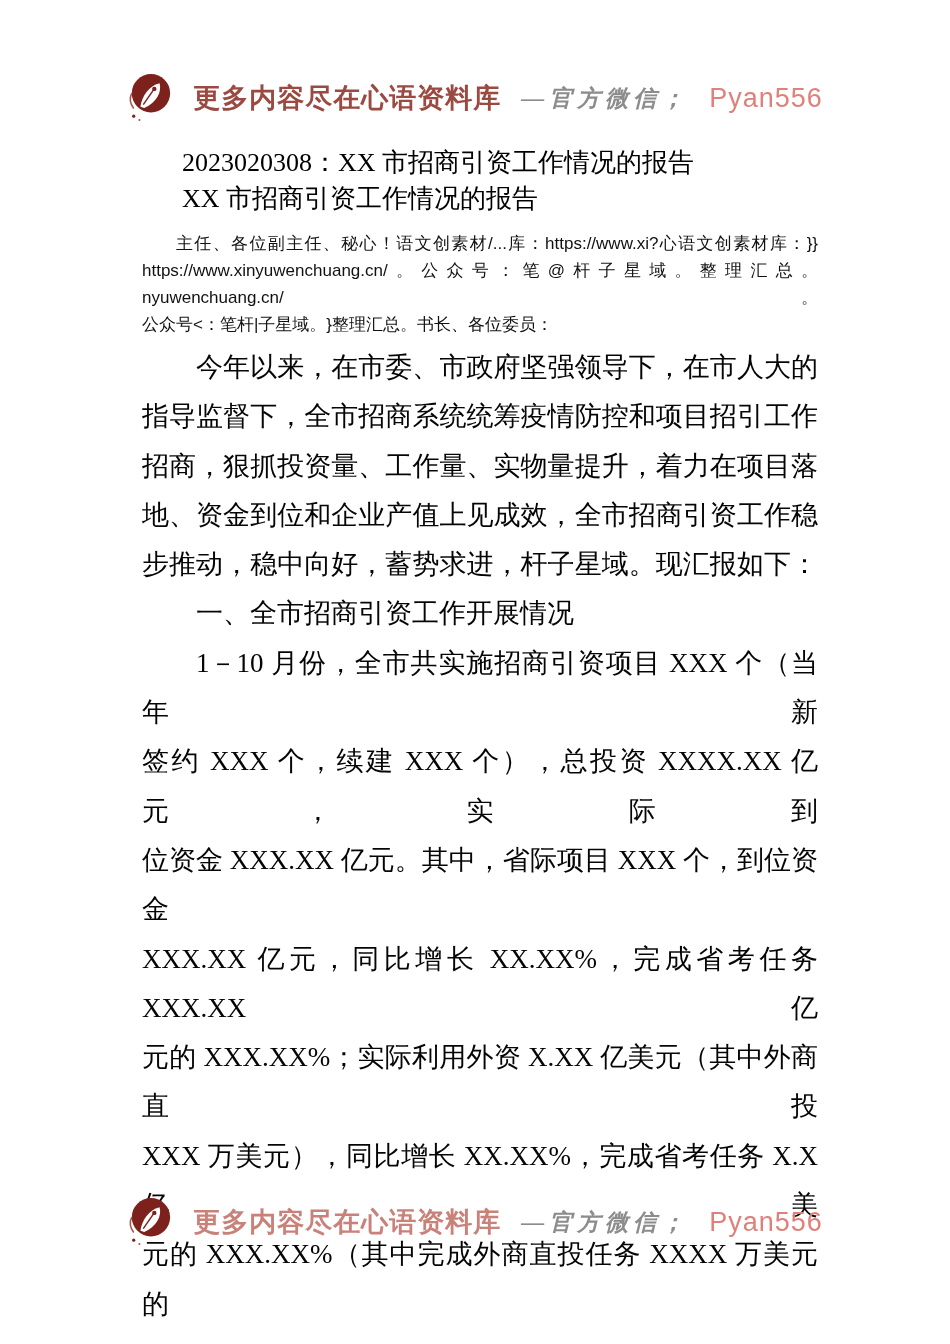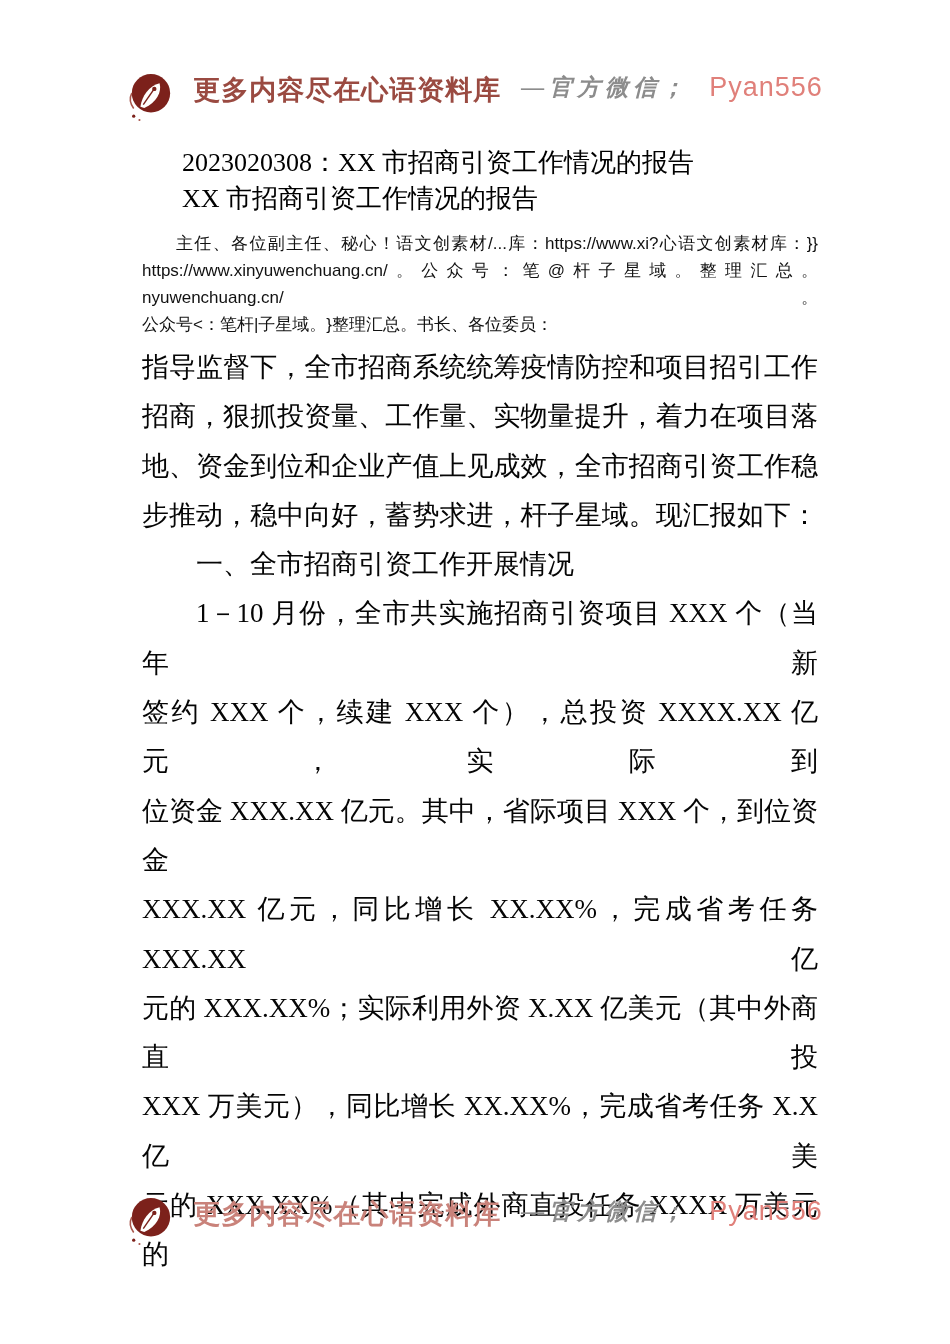--- a/index.html
+++ b/index.html
@@ -8,21 +8,21 @@
     position:relative;
     width:950px; height:1344px;
     margin:0 auto;
     background:#ffffff;
     font-family:"Liberation Serif","DejaVu Serif",serif;
     color:#000;
     overflow:hidden;
   }
   
   .brand-row {
-    display:flex; justify-content:center;
+    display:flex; align-items:center; justify-content:center;
     gap:20px; width:100%;
   }
   .brand-row.header { padding-top:72px; }
   .brand-row.footer { position:absolute; top:1196px; left:0; }
   .brand-logo { width:46px; height:52px; flex:0 0 auto; }
   .brand-main {
     font-size:27px; font-weight:700; letter-spacing:1px;
     color:#9a4a41;
   }
   .footer .brand-main { color:#c9827a; }
@@ -86,20 +86,21 @@
     <div class="doc-title">2023020308：XX 市招商引资工作情况的报告</div>
     <div class="doc-subtitle">XX 市招商引资工作情况的报告</div>
 
     <div class="meta">
       <div class="ml ind j">主任、各位副主任、秘心！语文创素材/...库：https://www.xi?心语文创素材库：}}</div>
       <div class="ml j">https://www.xinyuwenchuang.cn/。公众号：笔@杆子星域。整理汇总。nyuwenchuang.cn/。</div>
       <div class="ml">公众号&lt;：笔杆|子星域。}整理汇总。书长、各位委员：</div>
     </div>
 
     <div class="doc-body">
+      <div class="bl ind j">今年以来，在市委、市政府坚强领导下，在市人大的</div>
       <div class="bl j">指导监督下，全市招商系统统筹疫情防控和项目招引工作</div>
       <div class="bl j">招商，狠抓投资量、工作量、实物量提升，着力在项目落</div>
       <div class="bl j">地、资金到位和企业产值上见成效，全市招商引资工作稳</div>
       <div class="bl j">步推动，稳中向好，蓄势求进，杆子星域。现汇报如下：</div>
       <div class="bl ind">一、全市招商引资工作开展情况</div>
       <div class="bl ind j">1－10 月份，全市共实施招商引资项目 XXX 个（当年新</div>
       <div class="bl j">签约 XXX 个，续建 XXX 个），总投资 XXXX.XX 亿元，实际到</div>
       <div class="bl j">位资金 XXX.XX 亿元。其中，省际项目 XXX 个，到位资金</div>
       <div class="bl j">XXX.XX 亿元，同比增长 XX.XX%，完成省考任务 XXX.XX 亿</div>
       <div class="bl j">元的 XXX.XX%；实际利用外资 X.XX 亿美元（其中外商直投</div>

